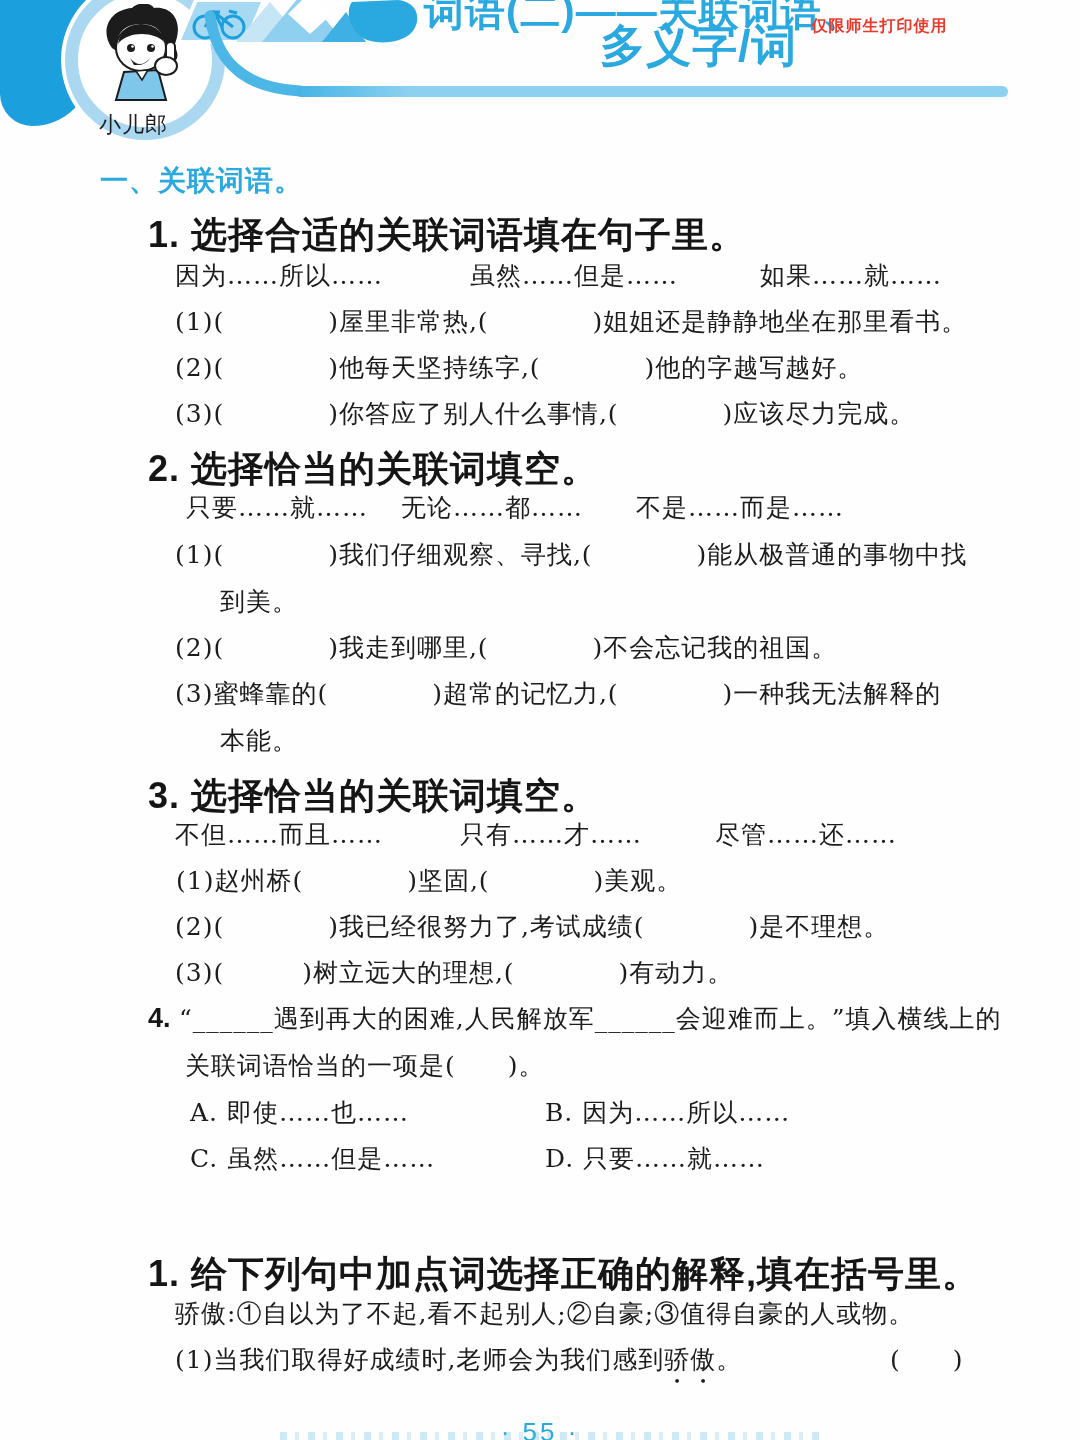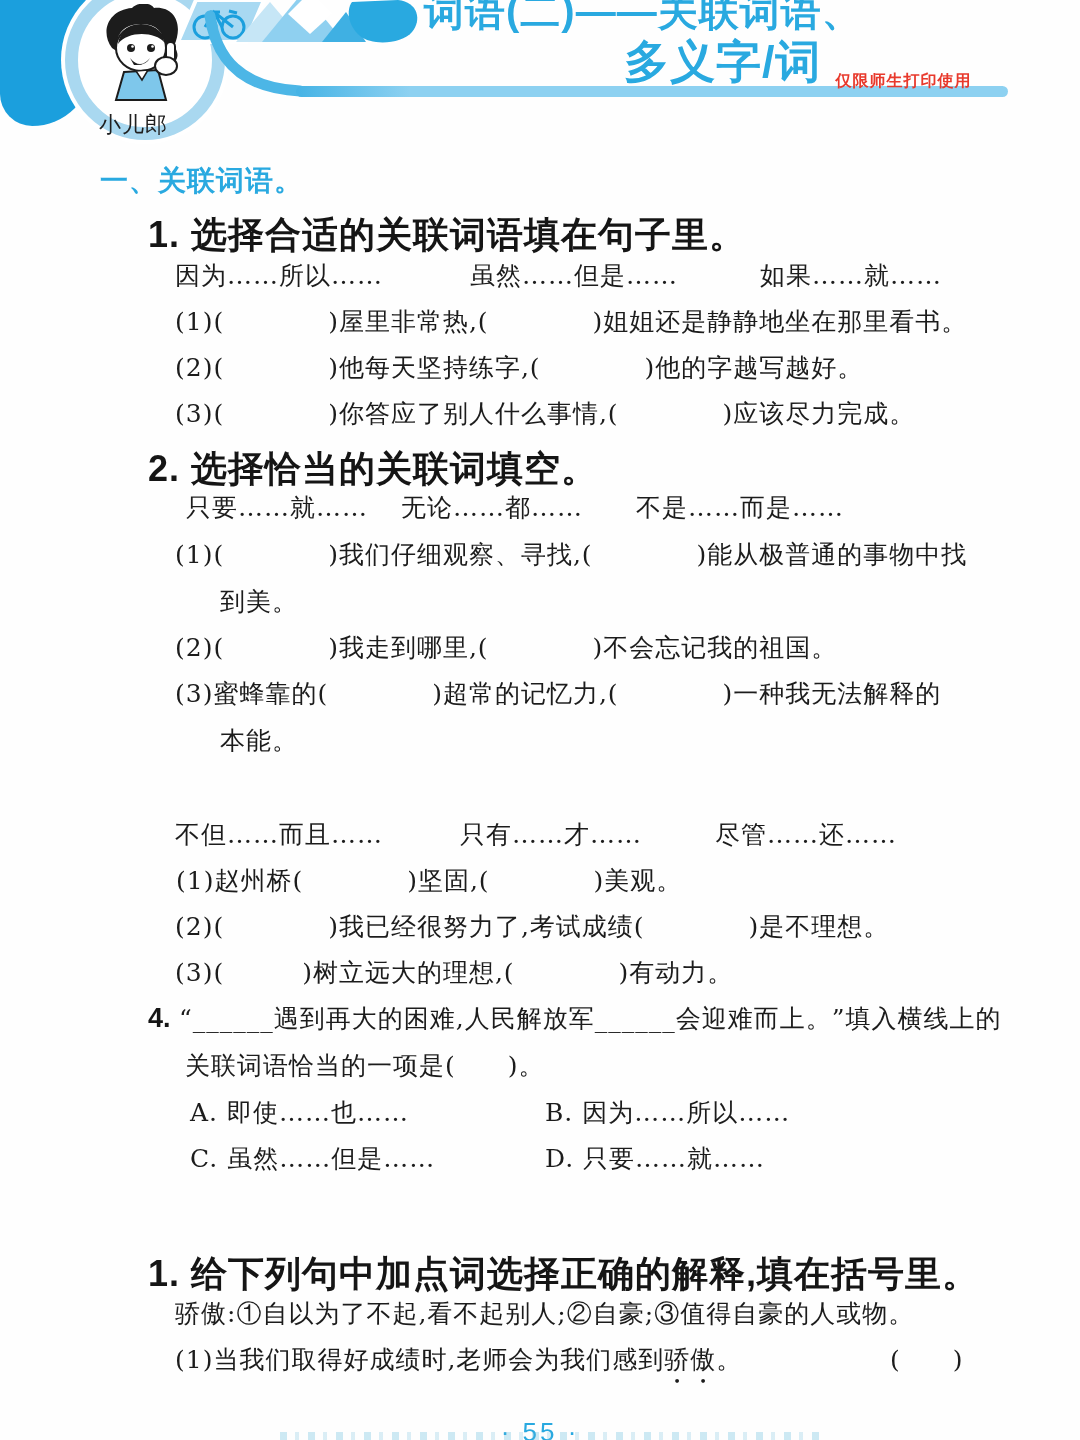--- a/index.html
+++ b/index.html
@@ -12,21 +12,21 @@
           border-radius:0 0 78px 42px;}
   .ring{position:absolute;left:65px;top:-20px;width:160px;height:160px;box-sizing:border-box;
         border:13px solid #a9d8f0;border-radius:50%;background:#ffffff;box-shadow:0 0 0 4px #ffffff;}
   .mascot-svg{position:absolute;left:98px;top:4px;width:92px;height:106px;z-index:6;}
   .mascot-label{position:absolute;left:99px;top:110px;z-index:7;font-size:22px;color:#1f1f1f;
         letter-spacing:1px;font-family:"Liberation Sans", sans-serif;}
   .deco-svg{position:absolute;left:0;top:0;width:1080px;height:150px;z-index:5;pointer-events:none;}
 
   .title-l1{position:absolute;left:424px;top:-16px;z-index:6;font-size:40px;font-weight:bold;
         color:#29a9e0;letter-spacing:1px;white-space:nowrap;}
-  .title-l2-row{position:absolute;left:600px;top:32px;z-index:6;white-space:nowrap;display:flex;align-items:flex-end;margin-left:24px;}
+  .title-l2-row{position:absolute;left:600px;top:16px;z-index:6;white-space:nowrap;display:flex;align-items:flex-start;}
   .title-l2{font-size:45px;font-weight:bold;color:#29a9e0;letter-spacing:1px;}
   .notice{font-size:16px;font-weight:bold;color:#e8392c;margin-left:14px;letter-spacing:1px;}
 
   
   .ln{position:absolute;white-space:nowrap;color:#1d1d1d;}
   .sec{font-size:28px;font-weight:bold;color:#29a9e0;letter-spacing:1px;}
   .qt{font-size:36px;font-weight:bold;color:#151515;letter-spacing:1px;}
   .kai{font-size:25px;font-family:"DejaVu Serif", serif;color:#1c1c1c;letter-spacing:1px;}
   .abs{position:absolute;top:0;}
   .num{font-size:27px;font-weight:bold;color:#151515;font-family:"Liberation Sans", sans-serif;}
@@ -121,20 +121,21 @@
     <span>只要……就……</span>
     <span class="abs" style="left:215px">无论……都……</span>
     <span class="abs" style="left:450px">不是……而是……</span>
   </div>
   <div class="ln kai" style="left:175px;top:538px">(1)(　　　　)我们仔细观察、寻找,(　　　　)能从极普通的事物中找</div>
   <div class="ln kai" style="left:220px;top:585px">到美。</div>
   <div class="ln kai" style="left:175px;top:631px">(2)(　　　　)我走到哪里,(　　　　)不会忘记我的祖国。</div>
   <div class="ln kai" style="left:175px;top:677px">(3)蜜蜂靠的(　　　　)超常的记忆力,(　　　　)一种我无法解释的</div>
   <div class="ln kai" style="left:220px;top:724px">本能。</div>
 
+  <div class="ln qt" style="left:148px;top:772px">3. 选择恰当的关联词填空。</div>
   <div class="ln kai" style="left:175px;top:818px">
     <span>不但……而且……</span>
     <span class="abs" style="left:285px">只有……才……</span>
     <span class="abs" style="left:540px">尽管……还……</span>
   </div>
   <div class="ln kai" style="left:176px;top:864px">(1)赵州桥(　　　　)坚固,(　　　　)美观。</div>
   <div class="ln kai" style="left:175px;top:910px">(2)(　　　　)我已经很努力了,考试成绩(　　　　)是不理想。</div>
   <div class="ln kai" style="left:175px;top:956px">(3)(　　　)树立远大的理想,(　　　　)有动力。</div>
 
   <div class="ln" style="left:148px;top:1002px">

